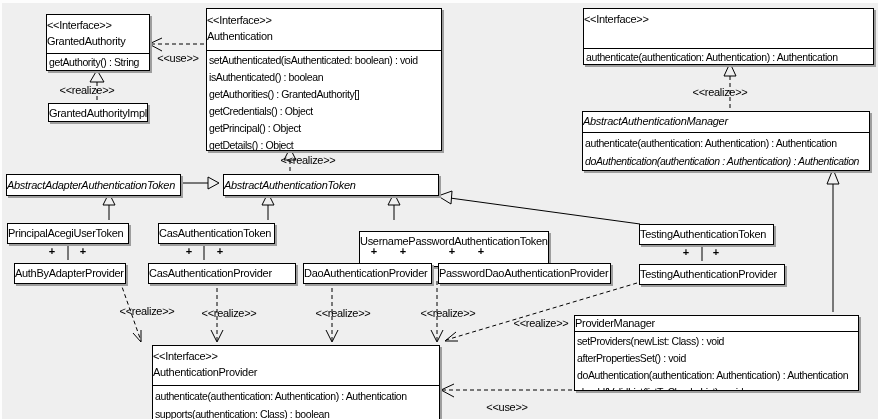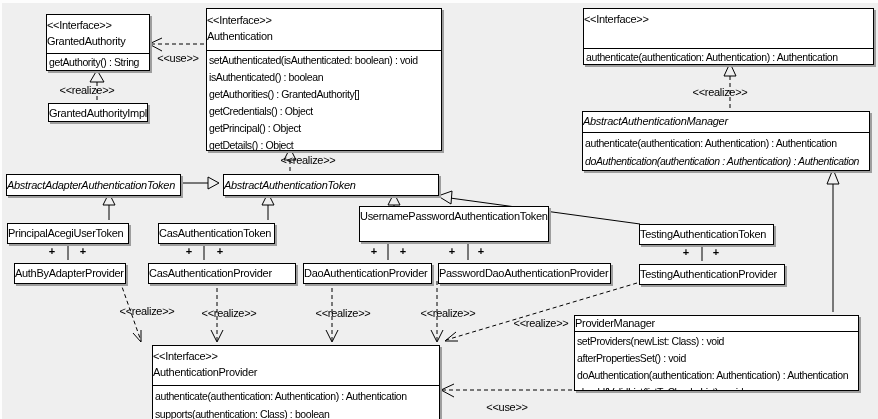--- a/index.html
+++ b/index.html
@@ -202,21 +202,21 @@
       <div class="cname">PrincipalAcegiUserToken</div>
     </div>
   </div>
 
   <div class="uml-box name-only" style="left:156px;top:220px;width:117px;height:21px">
     <div class="head">
       <div class="cname">CasAuthenticationToken</div>
     </div>
   </div>
 
-  <div class="uml-box name-only" style="left:357px;top:203px;width:190px;height:36px">
+  <div class="uml-box name-only" style="left:357px;top:228px;width:190px;height:36px">
     <div class="head">
       <div class="cname">UsernamePasswordAuthenticationToken</div>
     </div>
   </div>
 
   <div class="uml-box name-only" style="left:637px;top:221px;width:135px;height:21px">
     <div class="head">
       <div class="cname">TestingAuthenticationToken</div>
     </div>
   </div>

